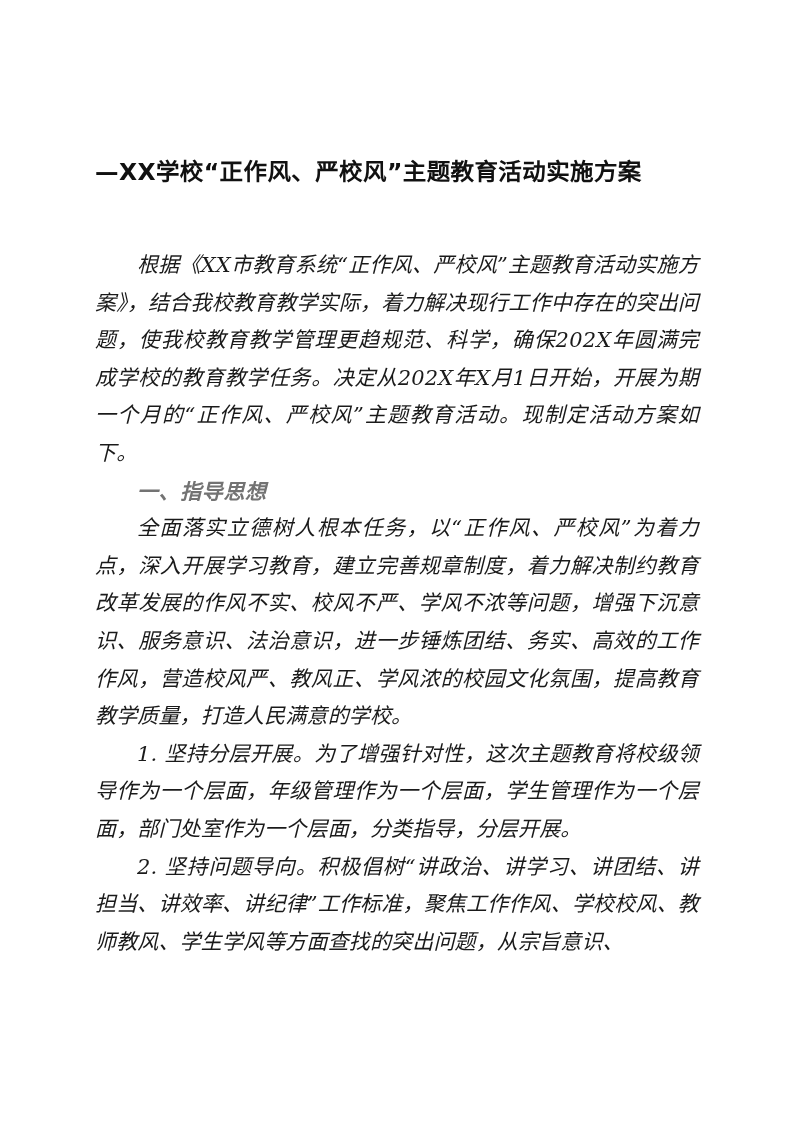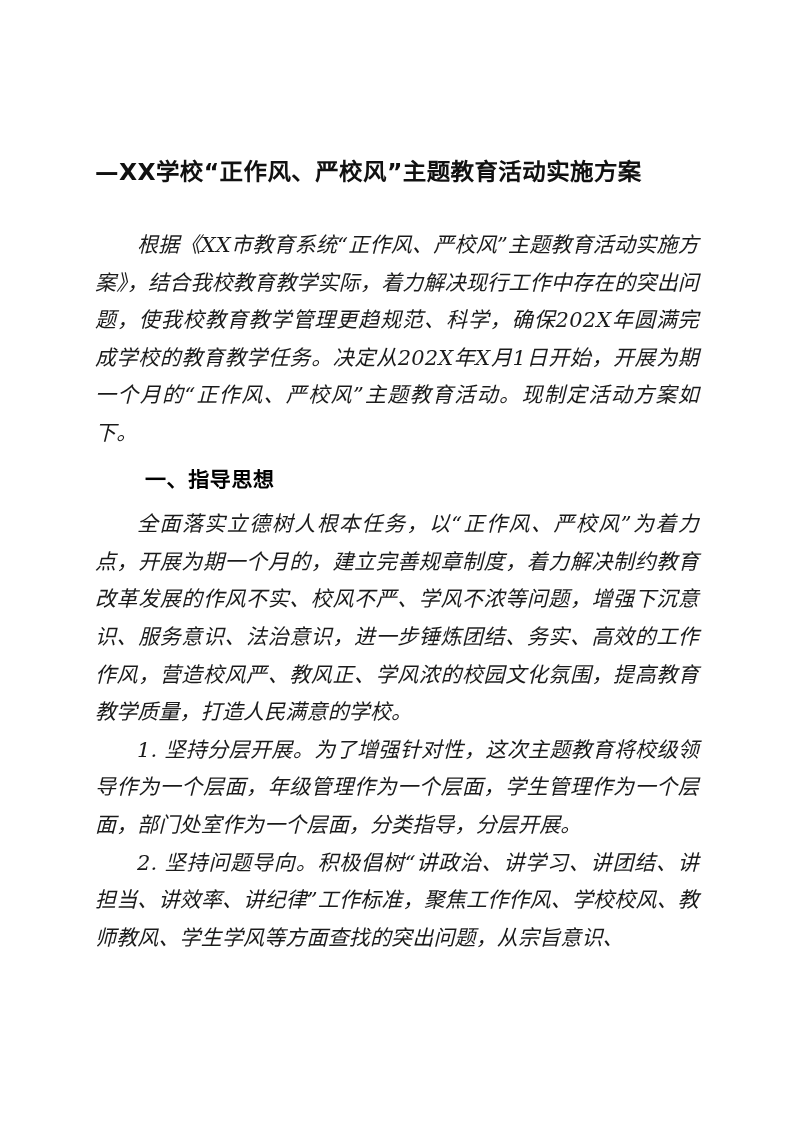--- a/index.html
+++ b/index.html
@@ -55,31 +55,32 @@
     margin: 0;
     text-align: justify;
     text-justify: inter-ideograph;
     text-indent: 2em;
     letter-spacing: 0.15px;
     font-style: italic;
   }
 
   
   .para.first-para {
-    margin-top: 40px;
+    margin-top: 60px;
   }
 
   
   .section-heading {
     font-family: "DejaVu Serif", "Liberation Serif", serif;
     font-size: 21px;
     line-height: 37.6px;
     font-weight: 700;
-    color: #000000;
-    margin: 8px;
+    font-style: italic;
+    color: #737373;
+    margin: 0;
     text-indent: 2em;
     letter-spacing: 0.6px;
     white-space: pre;
   }
 
   
   .para.numbered {
     text-indent: 2em;
   }
 </style>
@@ -88,21 +89,21 @@
 
 <div class="page">
   <div class="content">
 
     <h1 class="doc-title">—XX学校“正作风、严校风”主题教育活动实施方案</h1>
 
     <p class="para first-para">根据《XX市教育系统“正作风、严校风”主题教育活动实施方案》，结合我校教育教学实际，着力解决现行工作中存在的突出问题，使我校教育教学管理更趋规范、科学，确保202X年圆满完成学校的教育教学任务。决定从202X年X月1日开始，开展为期一个月的“正作风、严校风”主题教育活动。现制定活动方案如下。</p>
 
     <h2 class="section-heading">一、指导思想</h2>
 
-    <p class="para">全面落实立德树人根本任务，以“正作风、严校风”为着力点，开展为期一个月的，建立完善规章制度，着力解决制约教育改革发展的作风不实、校风不严、学风不浓等问题，增强下沉意识、服务意识、法治意识，进一步锤炼团结、务实、高效的工作作风，营造校风严、教风正、学风浓的校园文化氛围，提高教育教学质量，打造人民满意的学校。</p>
+    <p class="para">全面落实立德树人根本任务，以“正作风、严校风”为着力点，深入开展学习教育，建立完善规章制度，着力解决制约教育改革发展的作风不实、校风不严、学风不浓等问题，增强下沉意识、服务意识、法治意识，进一步锤炼团结、务实、高效的工作作风，营造校风严、教风正、学风浓的校园文化氛围，提高教育教学质量，打造人民满意的学校。</p>
 
 
     <p class="para numbered">1. 坚持分层开展。为了增强针对性，这次主题教育将校级领导作为一个层面，年级管理作为一个层面，学生管理作为一个层面，部门处室作为一个层面，分类指导，分层开展。</p>
 
     <p class="para numbered">2. 坚持问题导向。积极倡树“讲政治、讲学习、讲团结、讲担当、讲效率、讲纪律”工作标准，聚焦工作作风、学校校风、教师教风、学生学风等方面查找的突出问题，从宗旨意识、</p>
 
   </div>
 </div>
 
 </body></html>

